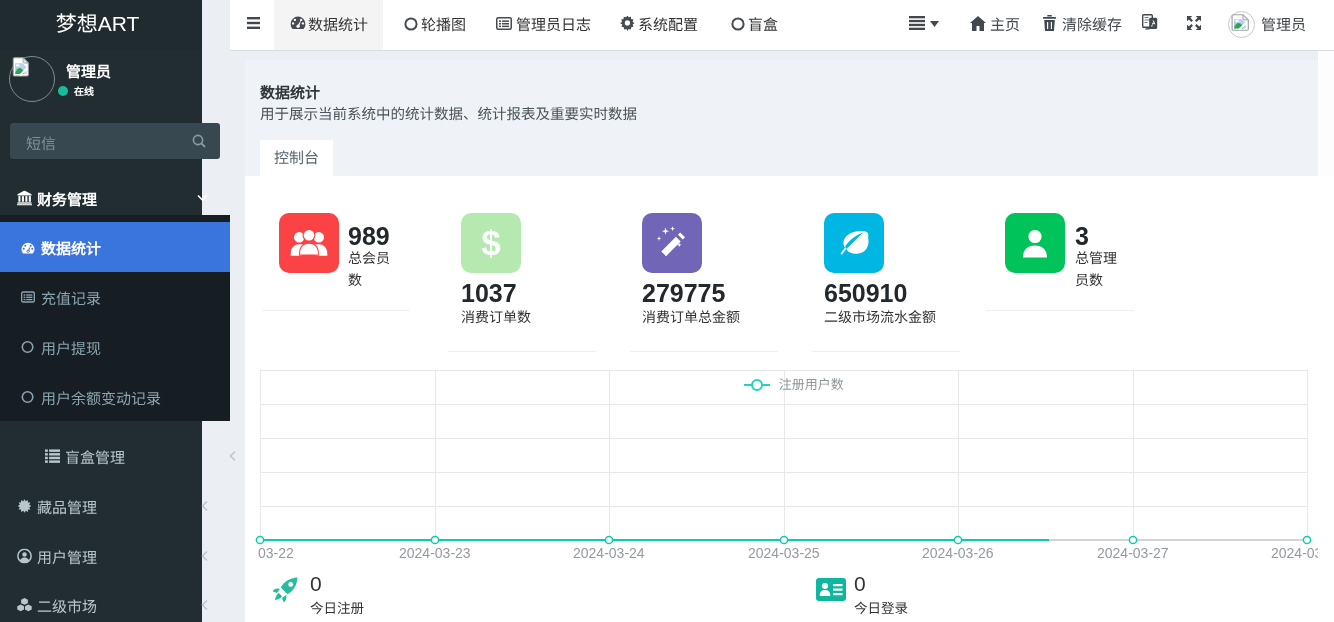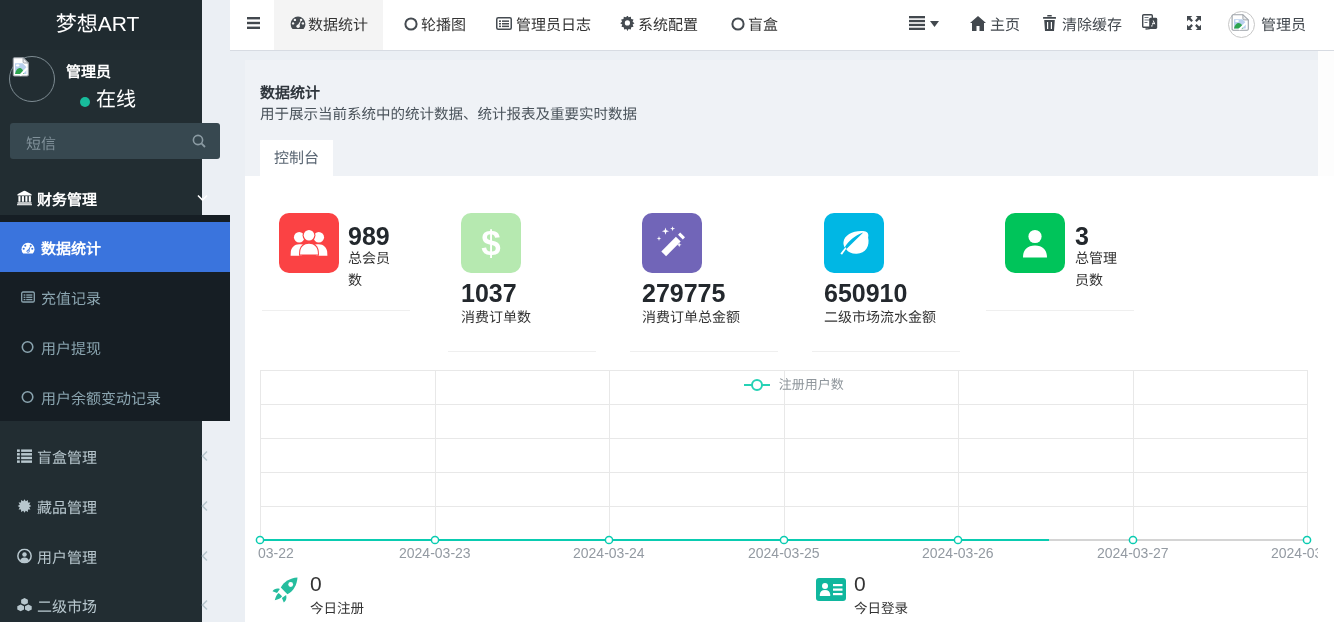--- a/index.html
+++ b/index.html
@@ -7,21 +7,21 @@
 html,body { width:1334px; height:622px; overflow:hidden; }
 body { font-family:"Liberation Sans",sans-serif; font-size:14px; color:#333; background:#ebeff4; position:relative; }
 .abs { position:absolute; }
 
 
 #sidebar { position:absolute; left:0; top:0; width:202px; height:622px; background:#222d32; z-index:5; }
 #logo { height:50px; background:#202b30; color:#fff; font-size:21px; text-align:center; line-height:48px; text-indent:-7px; }
 #userpanel { position:relative; height:73px; }
 .avatar-ring { position:absolute; left:9px; top:6px; width:46px; height:46px; border-radius:50%; border:1px solid #7e8c93; overflow:hidden; }
 .uname { position:absolute; left:66px; top:10px; color:#fff; font-weight:bold; font-size:15px; }
-.ustat { position:absolute; left:80px; top:33px; color:#fff; font-size:20px; }
+.ustat { position:absolute; left:58px; top:33px; color:#fff; font-size:10px;font-weight:bold; }
 .dot { display:inline-block; width:10px; height:10px; border-radius:50%; background:#18bc9c; margin-right:6px; vertical-align:-1px; }
 #search { position:absolute; left:10px; top:123px; width:210px; height:36px; background:#374850; border-radius:3px; }
 #search .ph { position:absolute; left:16px; top:9px; color:#82929b; font-size:15px; }
 #search svg { position:absolute; right:13px; top:10px; }
 
 .menu-item { position:absolute; left:0; width:230px; color:#b8c7ce; font-size:15px; }
 .menu-item.bd { }
 .menu-item .ic { position:absolute; left:17px; top:50%; transform:translateY(-50%); width:15px; height:15px; }
 .menu-item .tx { position:absolute; left:37px; top:50%; transform:translateY(-50%); white-space:nowrap; }
 .menu-item .chev { position:absolute; right:22px; top:50%; transform:translateY(-50%); }
@@ -143,21 +143,21 @@
       </svg>
     <span class="tx">用户提现</span>
   </div>
   <div class="sub-item" style="top:372px;">
     <svg class="ic" viewBox="0 0 16 16">
         <circle cx="7.5" cy="8" r="6" fill="none" stroke="#8aa4af" stroke-width="1.8"></circle>
       </svg>
     <span class="tx">用户余额变动记录</span>
   </div>
 
-  <div class="menu-item bd" style="top:431px;height:50px;">
+  <div class="menu-item bd" style="top:431px;height:50px;margin-left:28px;">
     <svg class="ic" viewBox="0 0 16 16">
       <g fill="#b8c7ce">
         <rect x="0" y="1" width="3" height="2.6"></rect>
           <rect x="4.4" y="1" width="11.6" height="2.6"></rect>
         <rect x="0" y="4.9" width="3" height="2.6"></rect>
           <rect x="4.4" y="4.9" width="11.6" height="2.6"></rect>
         <rect x="0" y="8.8" width="3" height="2.6"></rect>
           <rect x="4.4" y="8.8" width="11.6" height="2.6"></rect>
         <rect x="0" y="12.7" width="3" height="2.6"></rect>
           <rect x="4.4" y="12.7" width="11.6" height="2.6"></rect>

